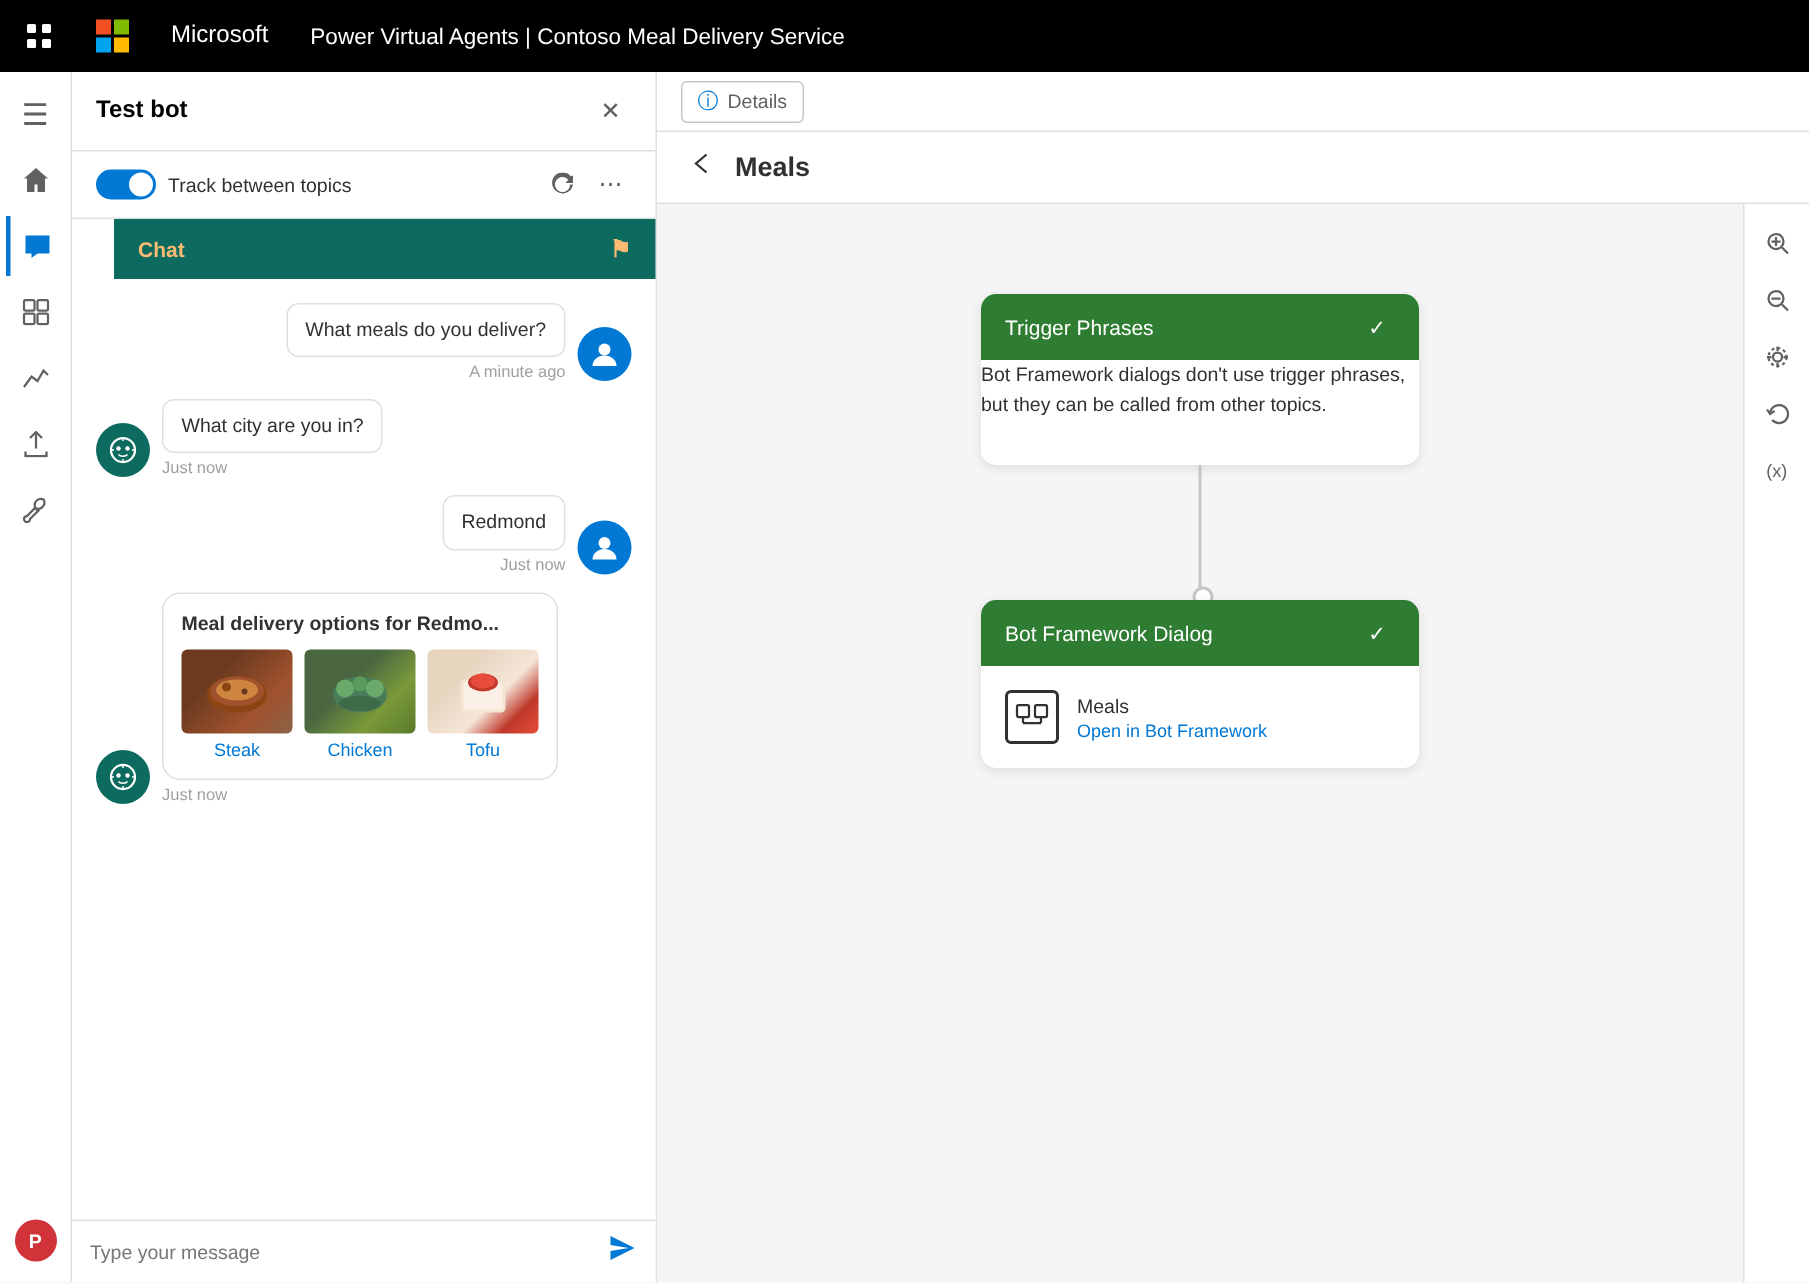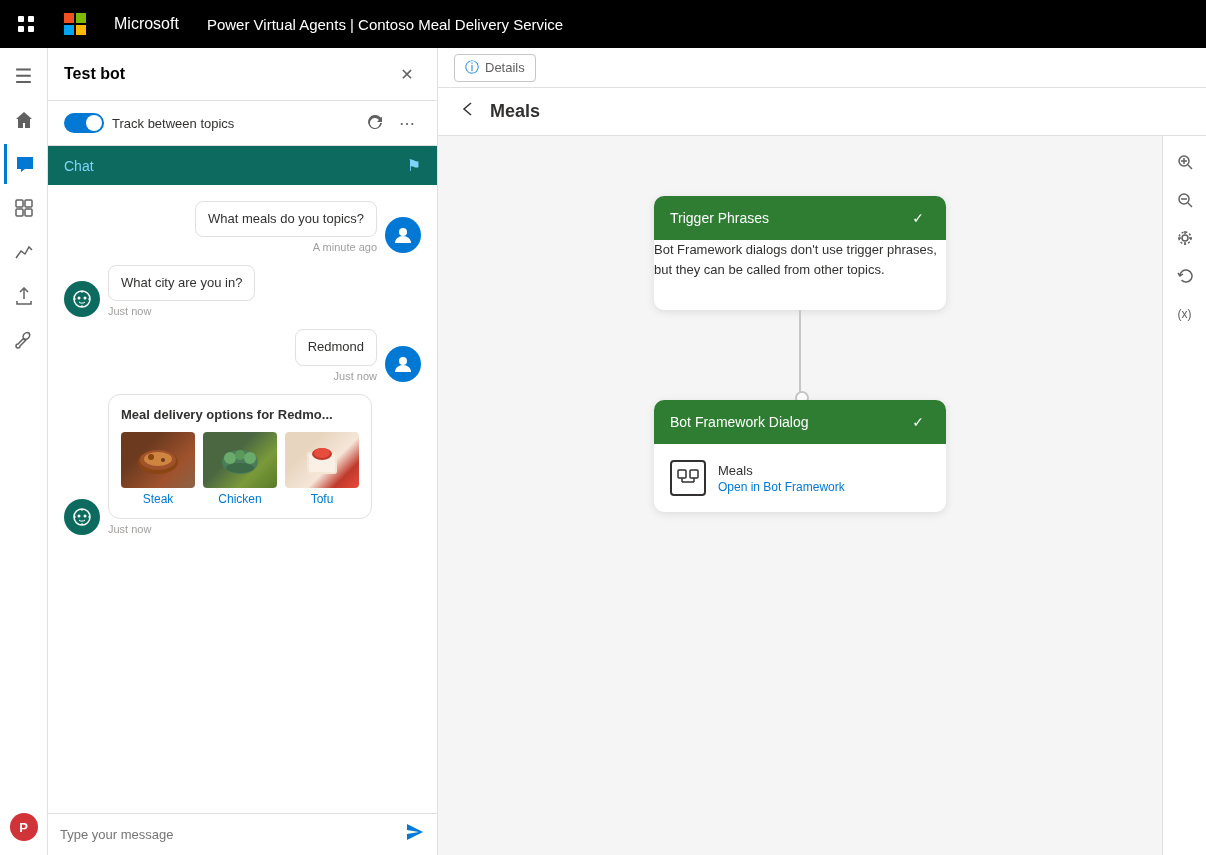--- a/index.html
+++ b/index.html
@@ -95,27 +95,28 @@
       position: relative; cursor: pointer; flex-shrink: 0;
     }
     .toggle-knob {
       width: 16px; height: 16px; background: #fff; border-radius: 50%;
       position: absolute; top: 2px; right: 2px;
     }
     .track-icons { display: flex; gap: 4px; align-items: center; }
 
     .chat-tab {
       background: #0c6b5e;
-      color: #7dd3fc;
+      color: #fdba74;
       padding: 10px 16px;
       display: flex;
       align-items: center;
       justify-content: space-between;
       font-size: 14px;
-      font-weight: 400;
+      font-weight: 700;
+      margin-left: 28px;
     }
     .flag-icon { font-size: 16px; }
 
     .chat-messages {
       flex: 1;
       overflow-y: auto;
       padding: 16px;
       display: flex;
       flex-direction: column;
       gap: 12px;
@@ -449,21 +450,21 @@
 
       <div class="message-row user">
         <div class="avatar user">
           <svg width="20" height="20" viewBox="0 0 20 20" fill="#fff">
             <circle cx="10" cy="7" r="4"></circle>
             <path d="M2 18c0-4 3.6-7 8-7s8 3 8 7"></path>
           </svg>
         </div>
         <div class="message-content">
           <div class="bubble user">
-            <span>What meals do you topics?</span>
+            <span>What meals do you deliver?</span>
           </div>
           <span class="timestamp">A minute ago</span>
         </div>
       </div>
 
       <div class="message-row bot">
         <div class="avatar bot">
           <svg width="20" height="20" viewBox="0 0 20 20" fill="#fff">
             <circle cx="10" cy="10" r="8" fill="none" stroke="#fff" stroke-width="1.5"></circle>
             <circle cx="7" cy="9" r="1.5" fill="#fff"></circle>

